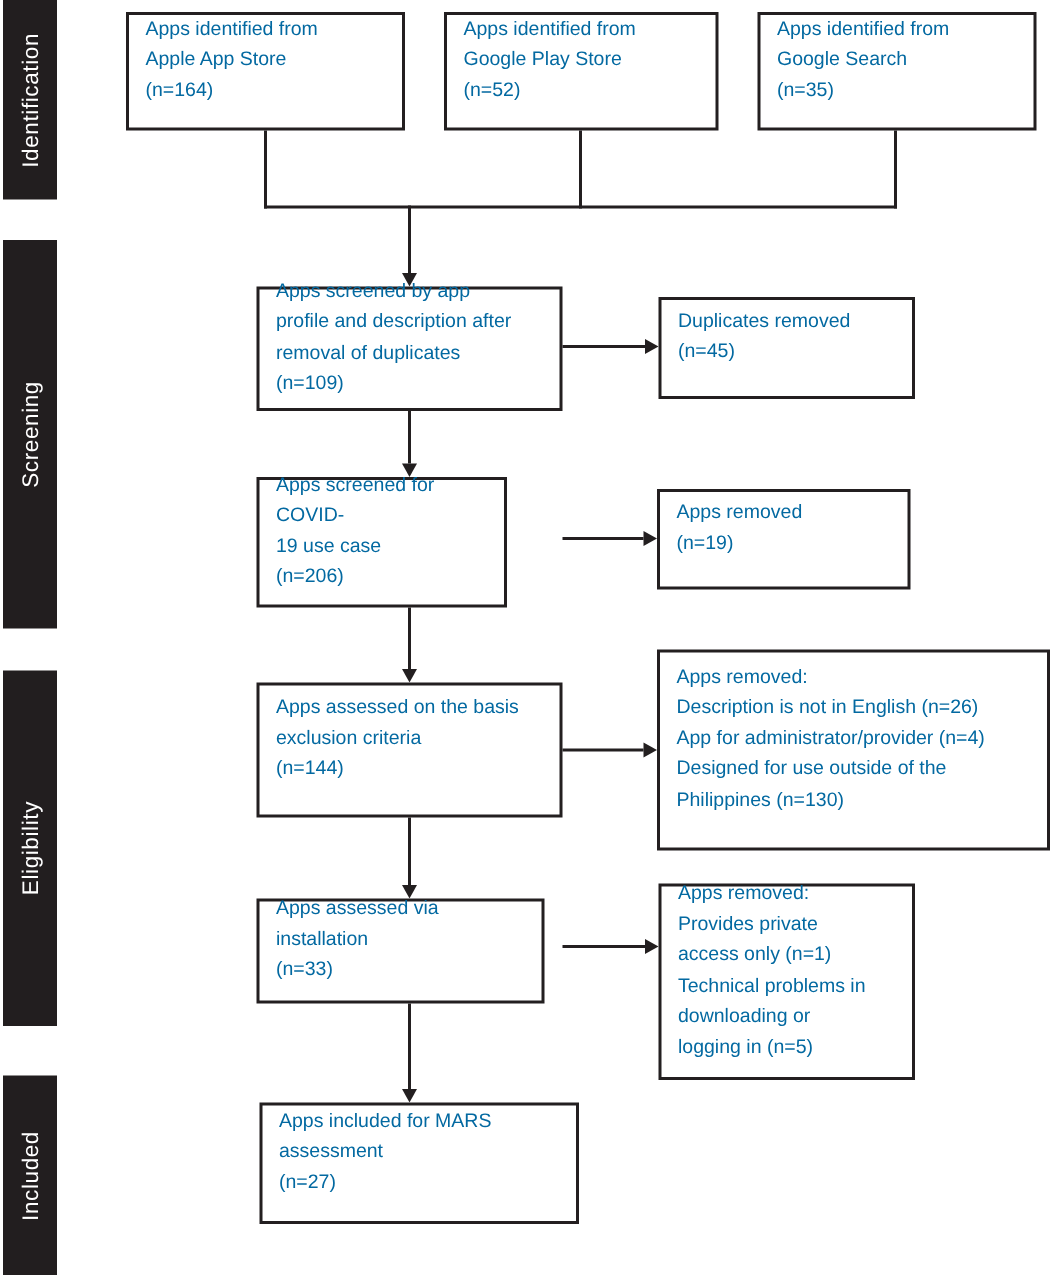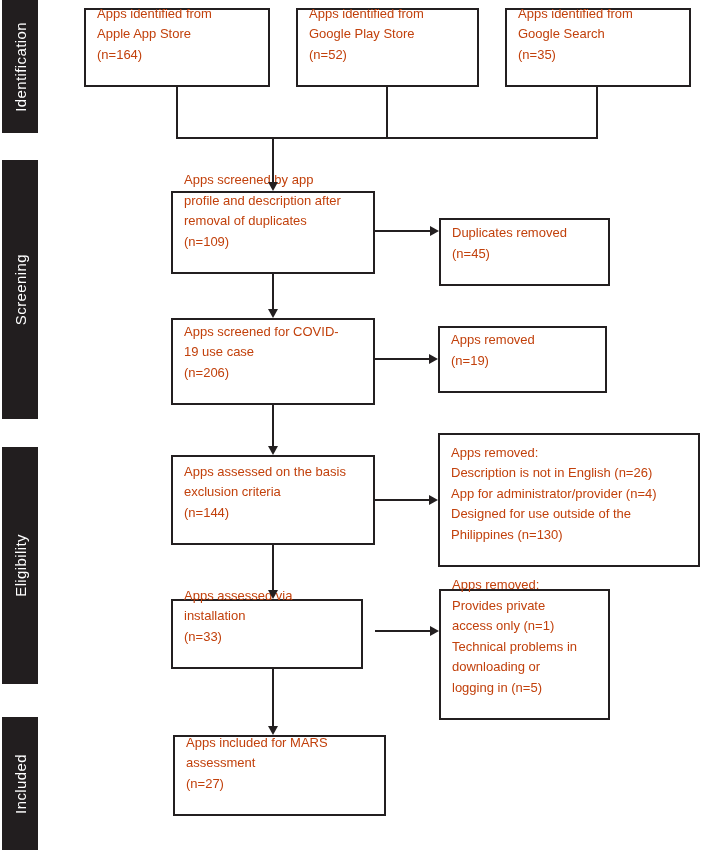--- a/index.html
+++ b/index.html
@@ -20,23 +20,23 @@
     transform:rotate(180deg);
     font-size:15px;
     letter-spacing:0.4px;
     white-space:nowrap;
   }
   .box{
     position:absolute;
     box-sizing:border-box;
     border:2px solid #231f20;
     background:#ffffff;
-    display:flex;align-items:flex-end;
+    display:flex;align-items:center;
     padding:4px 3px 20px 11px;
-    color:#c2410c;
+    color:#0369a1;
   }
   .box .txt{
     white-space:pre-line;
     font-size:13px;
     line-height:20.5px;
   }
   .vline{position:absolute;width:2px;background:#231f20;}
   .hline{position:absolute;height:2px;background:#231f20;}
   .arrow-down{
     position:absolute;width:0;height:0;
@@ -84,42 +84,42 @@
 Google Search
 (n=35)</div>
   </div>
 
   <div class="box" style="left:171px;top:191px;width:204px;height:83px;">
     <div class="txt">Apps screened by app
 profile and description after
 removal of duplicates
 (n=109)</div>
   </div>
-  <div class="box" style="left:171px;top:318px;width:204px;height:87px;">
+  <div class="box" style="left:171px;top:318px;width:167px;height:87px;">
     <div class="txt">Apps screened for COVID-
 19 use case
 (n=206)</div>
   </div>
   <div class="box" style="left:171px;top:455px;width:204px;height:90px;">
     <div class="txt">Apps assessed on the basis
 exclusion criteria
 (n=144)</div>
   </div>
   <div class="box" style="left:171px;top:599px;width:192px;height:70px;">
     <div class="txt">Apps assessed via
 installation
 (n=33)</div>
   </div>
   <div class="box" style="left:173px;top:735px;width:213px;height:81px;">
     <div class="txt">Apps included for MARS
 assessment
 (n=27)</div>
   </div>
 
-  <div class="box" style="left:439px;top:198px;width:171px;height:68px;margin-top:20px;">
+  <div class="box" style="left:439px;top:198px;width:171px;height:68px;">
     <div class="txt">Duplicates removed
 (n=45)</div>
   </div>
   <div class="box" style="left:438px;top:326px;width:169px;height:67px;">
     <div class="txt">Apps removed
 (n=19)</div>
   </div>
   <div class="box" style="left:438px;top:433px;width:262px;height:134px;">
     <div class="txt">Apps removed:
 Description is not in English (n=26)

